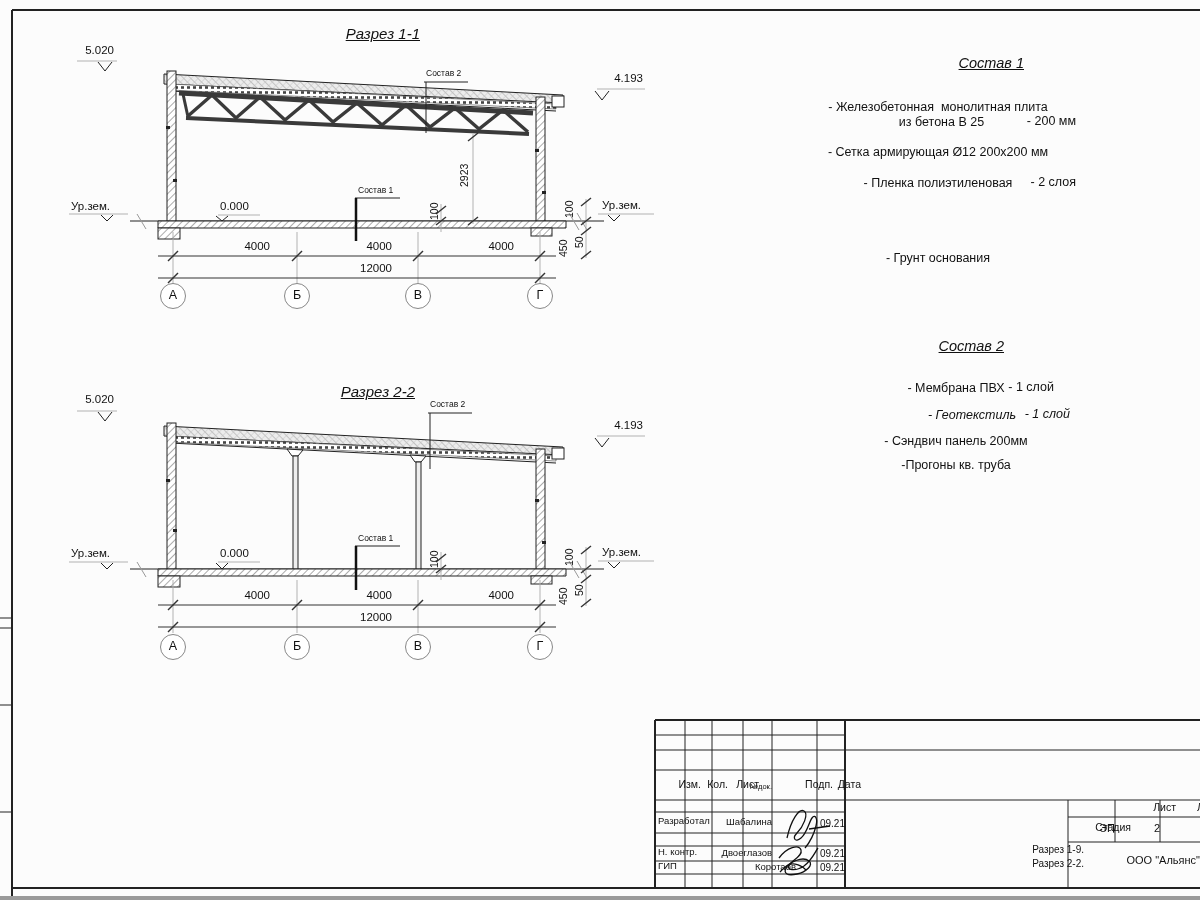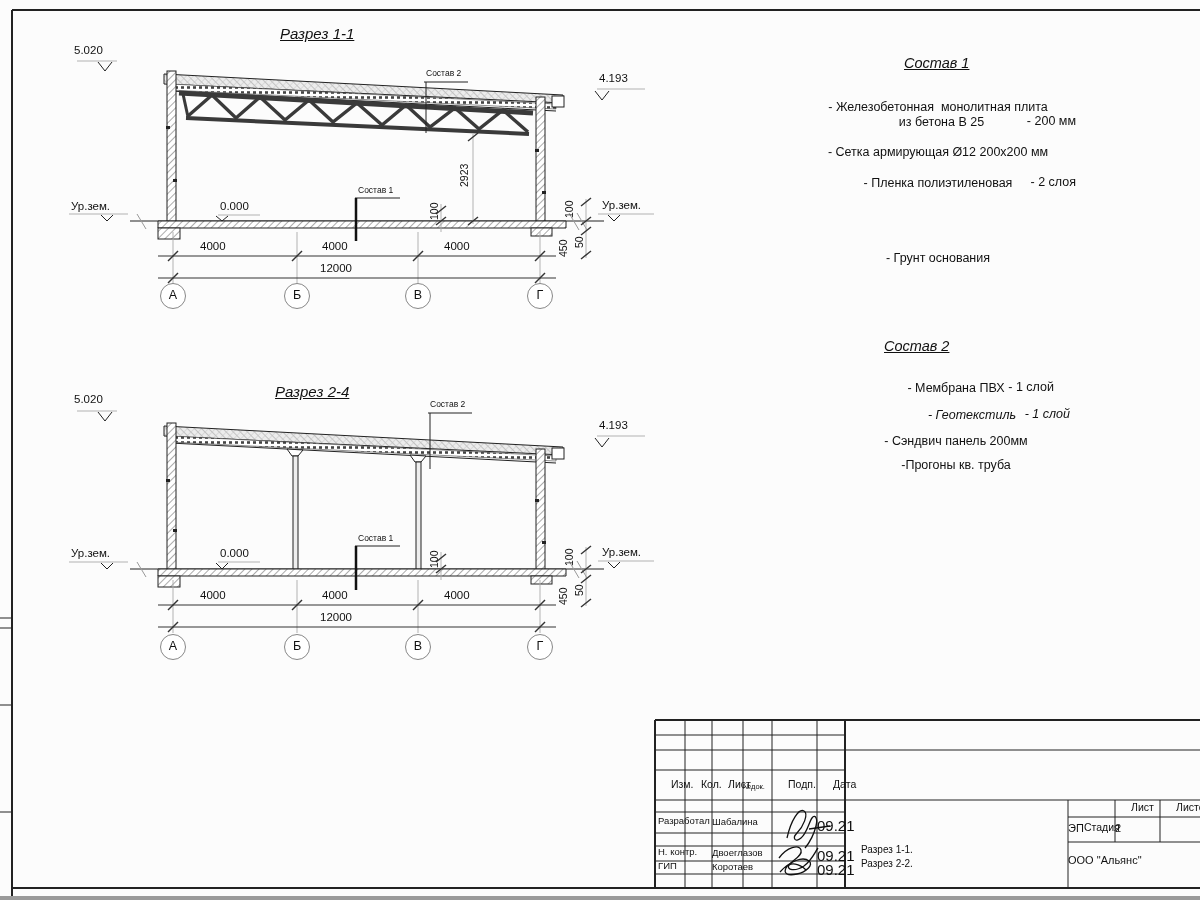--- a/index.html
+++ b/index.html
@@ -7,32 +7,32 @@
          font-family:"Liberation Sans", sans-serif;color:#111;}
   svg{position:absolute;left:0;top:0;}
   .w1{stroke:#222;stroke-width:1;}
   .w2{stroke:#222;stroke-width:2;}
   .thin{stroke:#aaa;stroke-width:0.9;}
   .dim{stroke:#333;stroke-width:1;}
   .tick{stroke:#333;stroke-width:1.4;}
   .soil{stroke:#999;stroke-width:1;}
   .lbl{position:absolute;font-size:11.5px;white-space:nowrap;line-height:1.1;}
   .sm{font-size:8.5px;}
-  .ctr{text-align:left;}
+  .ctr{text-align:right;}
   .rot{transform-origin:0 0;transform:rotate(-90deg);font-size:10.5px;}
   .it{font-style:italic;}
   .u{text-decoration:underline;}
   .ttl{font-size:15px;}
   .ax{font-size:12.5px;width:28px;text-align:center;}
   .comp-item{position:absolute;font-size:12.5px;line-height:1.18;}
   .comp-item .t{white-space:pre-wrap;display:block;text-align:center;}
   .comp-item .v{position:absolute;right:0;bottom:1px;white-space:nowrap;}
   .tb{font-size:10.5px;padding-left:16px;}
   .tbs{font-size:9.5px;}
-  .tbd{font-size:15px;}
+  .tbd{font-size:10px;}
   .tbb{font-size:11px;}
   .tbx{font-size:7.5px;}
 </style>
 </head>
 <body>
 
 <div class="sheet">
 
 <svg width="1200" height="900" viewBox="0 0 1200 900">
   <defs>
@@ -254,21 +254,21 @@
 <span class="lbl rot" style="left:574px;top:248px;">50</span>
 <span class="lbl ctr" style="left:200px;top:240px;width:70px;">4000</span>
 <span class="lbl ctr" style="left:322px;top:240px;width:70px;">4000</span>
 <span class="lbl ctr" style="left:444px;top:240px;width:70px;">4000</span>
 <span class="lbl ctr" style="left:320px;top:262px;width:72px;">12000</span>
 <span class="lbl ax" style="left:159px;top:289px;">А</span>
 <span class="lbl ax" style="left:283px;top:289px;">Б</span>
 <span class="lbl ax" style="left:404px;top:289px;">В</span>
 <span class="lbl ax" style="left:526px;top:289px;">Г</span>
 
-<span class="lbl ttl it u ctr" style="left:275px;top:384px;width:140px;">Разрез 2-4</span>
+<span class="lbl ttl it u ctr" style="left:275px;top:384px;width:140px;">Разрез 2-2</span>
 <span class="lbl ctr" style="left:74px;top:393px;width:40px;">5.020</span>
 <span class="lbl sm" style="left:430px;top:400px;">Состав 2</span>
 <span class="lbl ctr" style="left:599px;top:419px;width:44px;">4.193</span>
 <span class="lbl" style="left:71px;top:547px;">Ур.зем.</span>
 <span class="lbl" style="left:220px;top:547px;">0.000</span>
 <span class="lbl sm" style="left:358px;top:534px;">Состав 1</span>
 <span class="lbl rot" style="left:429px;top:568px;">100</span>
 <span class="lbl rot" style="left:564px;top:566px;">100</span>
 <span class="lbl" style="left:602px;top:546px;">Ур.зем.</span>
 <span class="lbl rot" style="left:558px;top:605px;">450</span>
@@ -335,17 +335,17 @@
 <span class="lbl tbs" style="left:658px;top:861px;">ГИП</span>
 <span class="lbl tbs ctr" style="left:712px;top:862px;width:84px;">Коротаев</span>
 <span class="lbl tbd ctr" style="left:817px;top:862px;width:28px;">09.21</span>
 
 <span class="lbl tb ctr" style="left:1068px;top:822px;width:47px;">Стадия</span>
 <span class="lbl tb ctr" style="left:1115px;top:802px;width:45px;">Лист</span>
 <span class="lbl tb ctr" style="left:1160px;top:802px;width:55px;">Листов</span>
 <span class="lbl tbb ctr" style="left:1068px;top:822px;width:47px;">ЭП</span>
 <span class="lbl tbb ctr" style="left:1115px;top:822px;width:45px;">2</span>
 
-<span class="lbl tb ctr" style="left:845px;top:844px;width:223px;font-size:10px;">Разрез 1-1.</span>
+<span class="lbl tb ctr" style="left:845px;top:844px;width:223px;font-size:10px;">Разрез 1-9.</span>
 <span class="lbl tb ctr" style="left:845px;top:858px;width:223px;font-size:10px;">Разрез 2-2.</span>
 <span class="lbl tbb ctr" style="left:1068px;top:854px;width:132px;">ООО "Альянс"</span>
 
 </div>
 
 </body></html>

